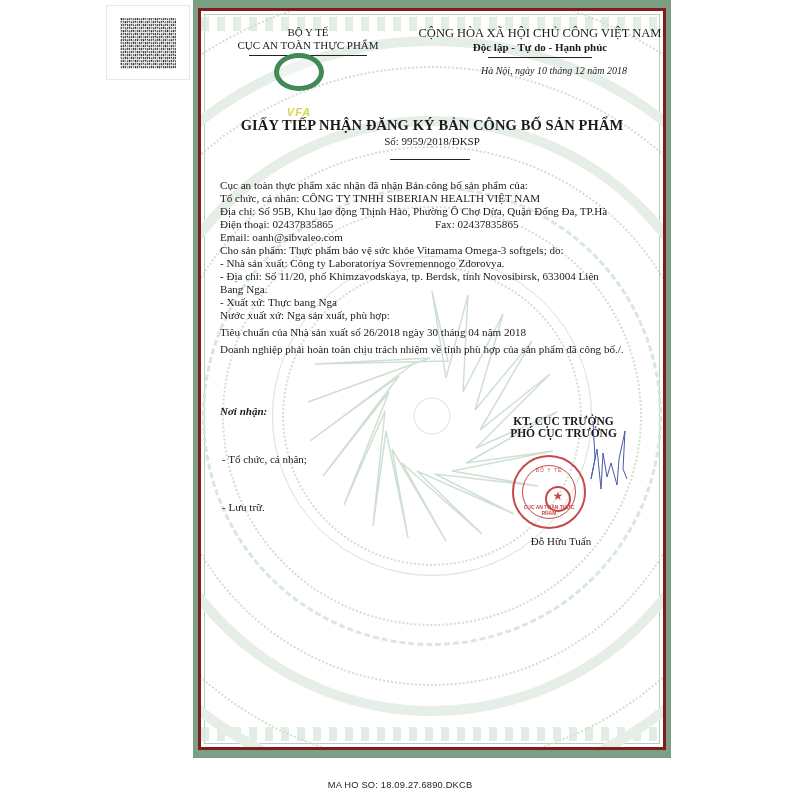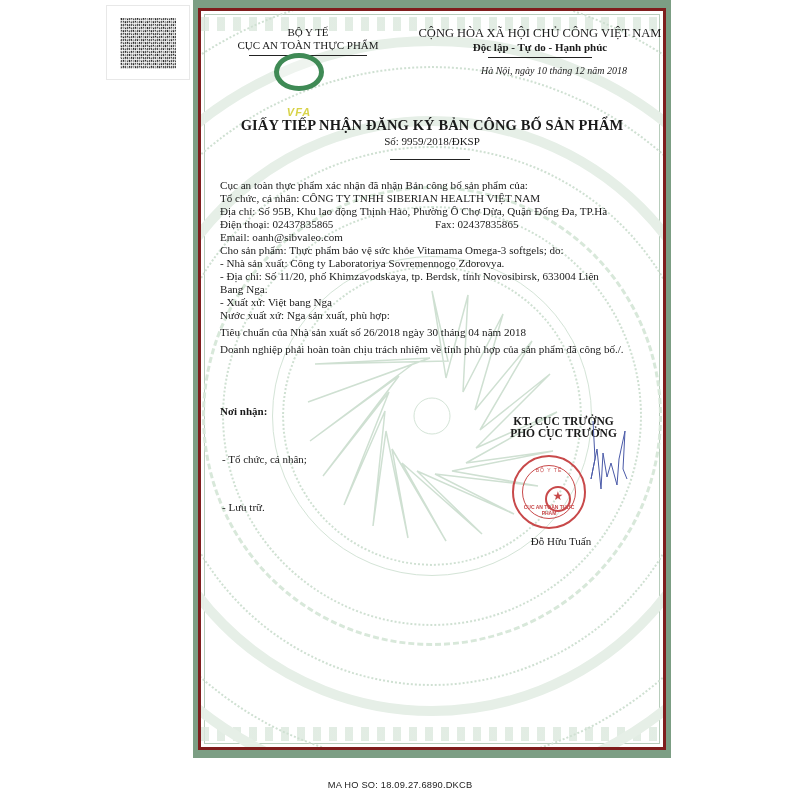--- a/index.html
+++ b/index.html
@@ -60,21 +60,21 @@
 
   
   .body { position: absolute; left: 19px; top: 168px; width: 450px; font-size: 11.1px; line-height: 13px; }
   .body p { white-space: nowrap; }
   .body .row2 { display: flex; }
   .body .row2 .c1 { width: 215px; }
   .body .gap { height: 4px; }
 
   
   .recv { position: absolute; left: 19px; top: 394px; font-size: 11px; line-height: 12px; }
-  .recv .hd { font-weight: bold; }
+  .recv .hd { font-weight: bold; font-style: italic; }
   .recv .it { padding-left: 2px; margin-top: 36px; }
 
   .sign { position: absolute; left: 290px; top: 404px; width: 145px; text-align: center;
           font-weight: bold; font-size: 11.5px; line-height: 12px; }
   .seal { position: absolute; left: 311px; top: 444px; width: 74px; height: 74px; border-radius: 50%;
           border: 2px solid #c8494a; }
   .seal .in { position: absolute; left: 8px; top: 8px; right: 8px; bottom: 8px; border-radius: 50%;
               border: 1.5px solid #c8494a; }
   .seal .emb { position: absolute; left: 22px; top: 20px; width: 26px; height: 26px; border-radius: 50%;
                border: 2px solid #c8494a; }
@@ -147,21 +147,21 @@
       <p>Địa chỉ: Số 95B, Khu lao động Thịnh Hào, Phường Ô Chợ Dừa, Quận Đống Đa, TP.Hà</p>
       <div class="row2">
         <p class="c1">Điện thoại: 02437835865</p>
         <p>Fax: 02437835865</p>
       </div>
       <p>Email: oanh@sibvaleo.com</p>
       <p>Cho sản phẩm: Thực phẩm bảo vệ sức khỏe Vitamama Omega-3 softgels; do:</p>
       <p>- Nhà sản xuất: Công ty Laboratoriya Sovremennogo Zdorovya.</p>
       <p>- Địa chỉ: Số 11/20, phố Khimzavodskaya, tp. Berdsk, tỉnh Novosibirsk, 633004 Liên</p>
       <p>Bang Nga.</p>
-      <p>- Xuất xứ: Việt bang Nga</p>
+      <p>- Xuất xứ: Thực bang Nga</p>
       <p>Nước xuất xứ: Nga sản xuất, phù hợp:</p>
       <div class="gap"></div>
       <p>Tiêu chuẩn của Nhà sản xuất số 26/2018 ngày 30 tháng 04 năm 2018</p>
       <div class="gap"></div>
       <p>Doanh nghiệp phải hoàn toàn chịu trách nhiệm về tính phù hợp của sản phẩm đã công bố./.</p>
     </div>
 
     <div class="recv">
       <div class="hd">Nơi nhận:</div>
       <div class="it">- Tổ chức, cá nhân;</div>

